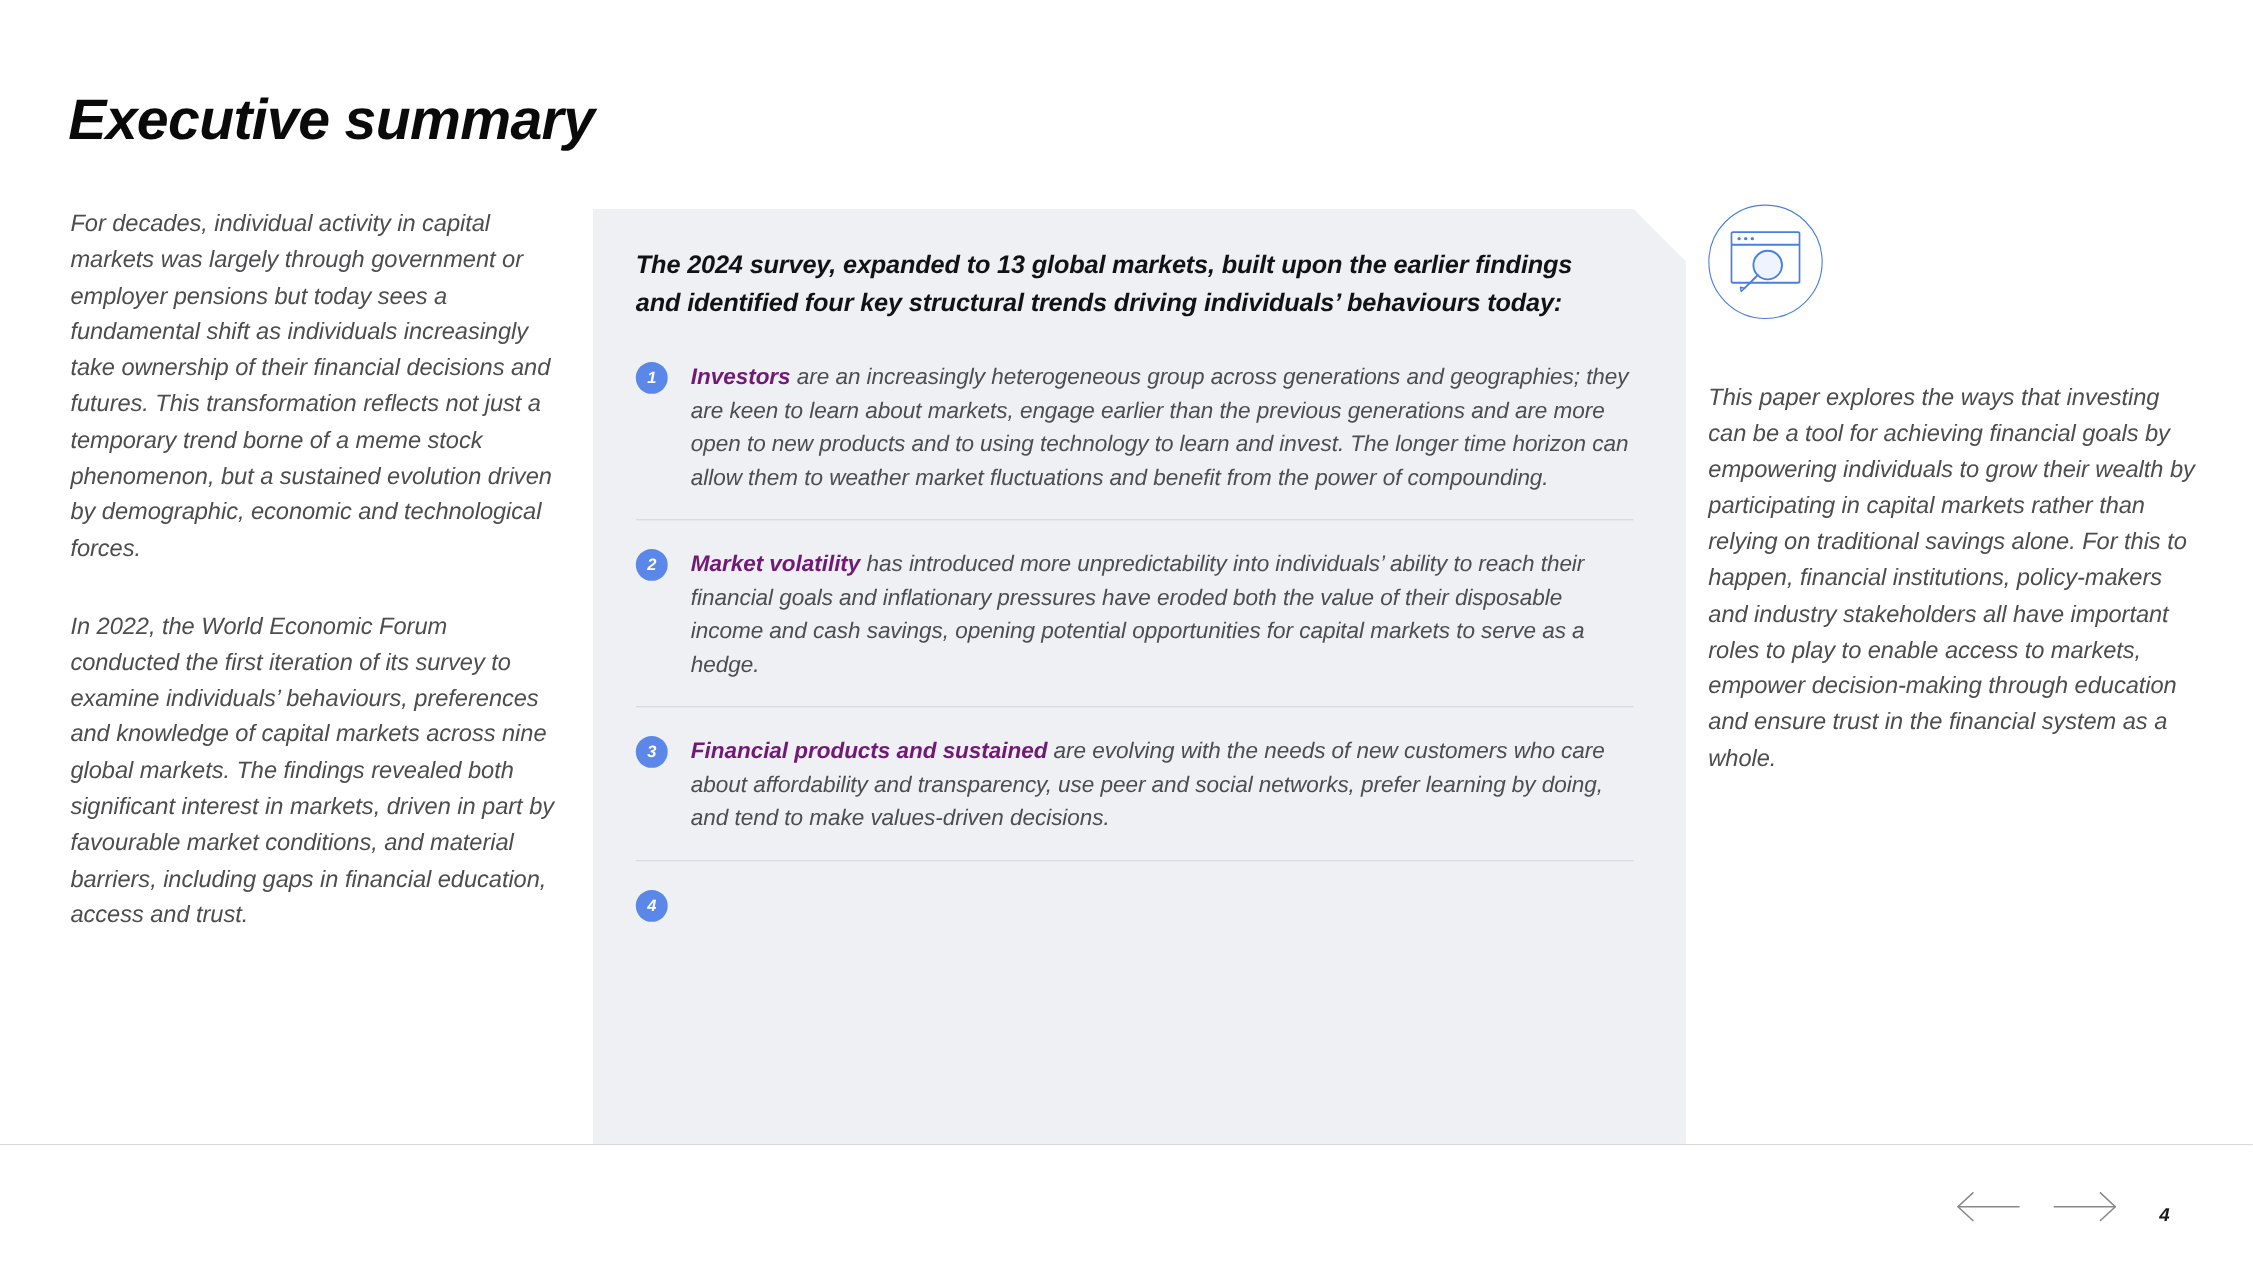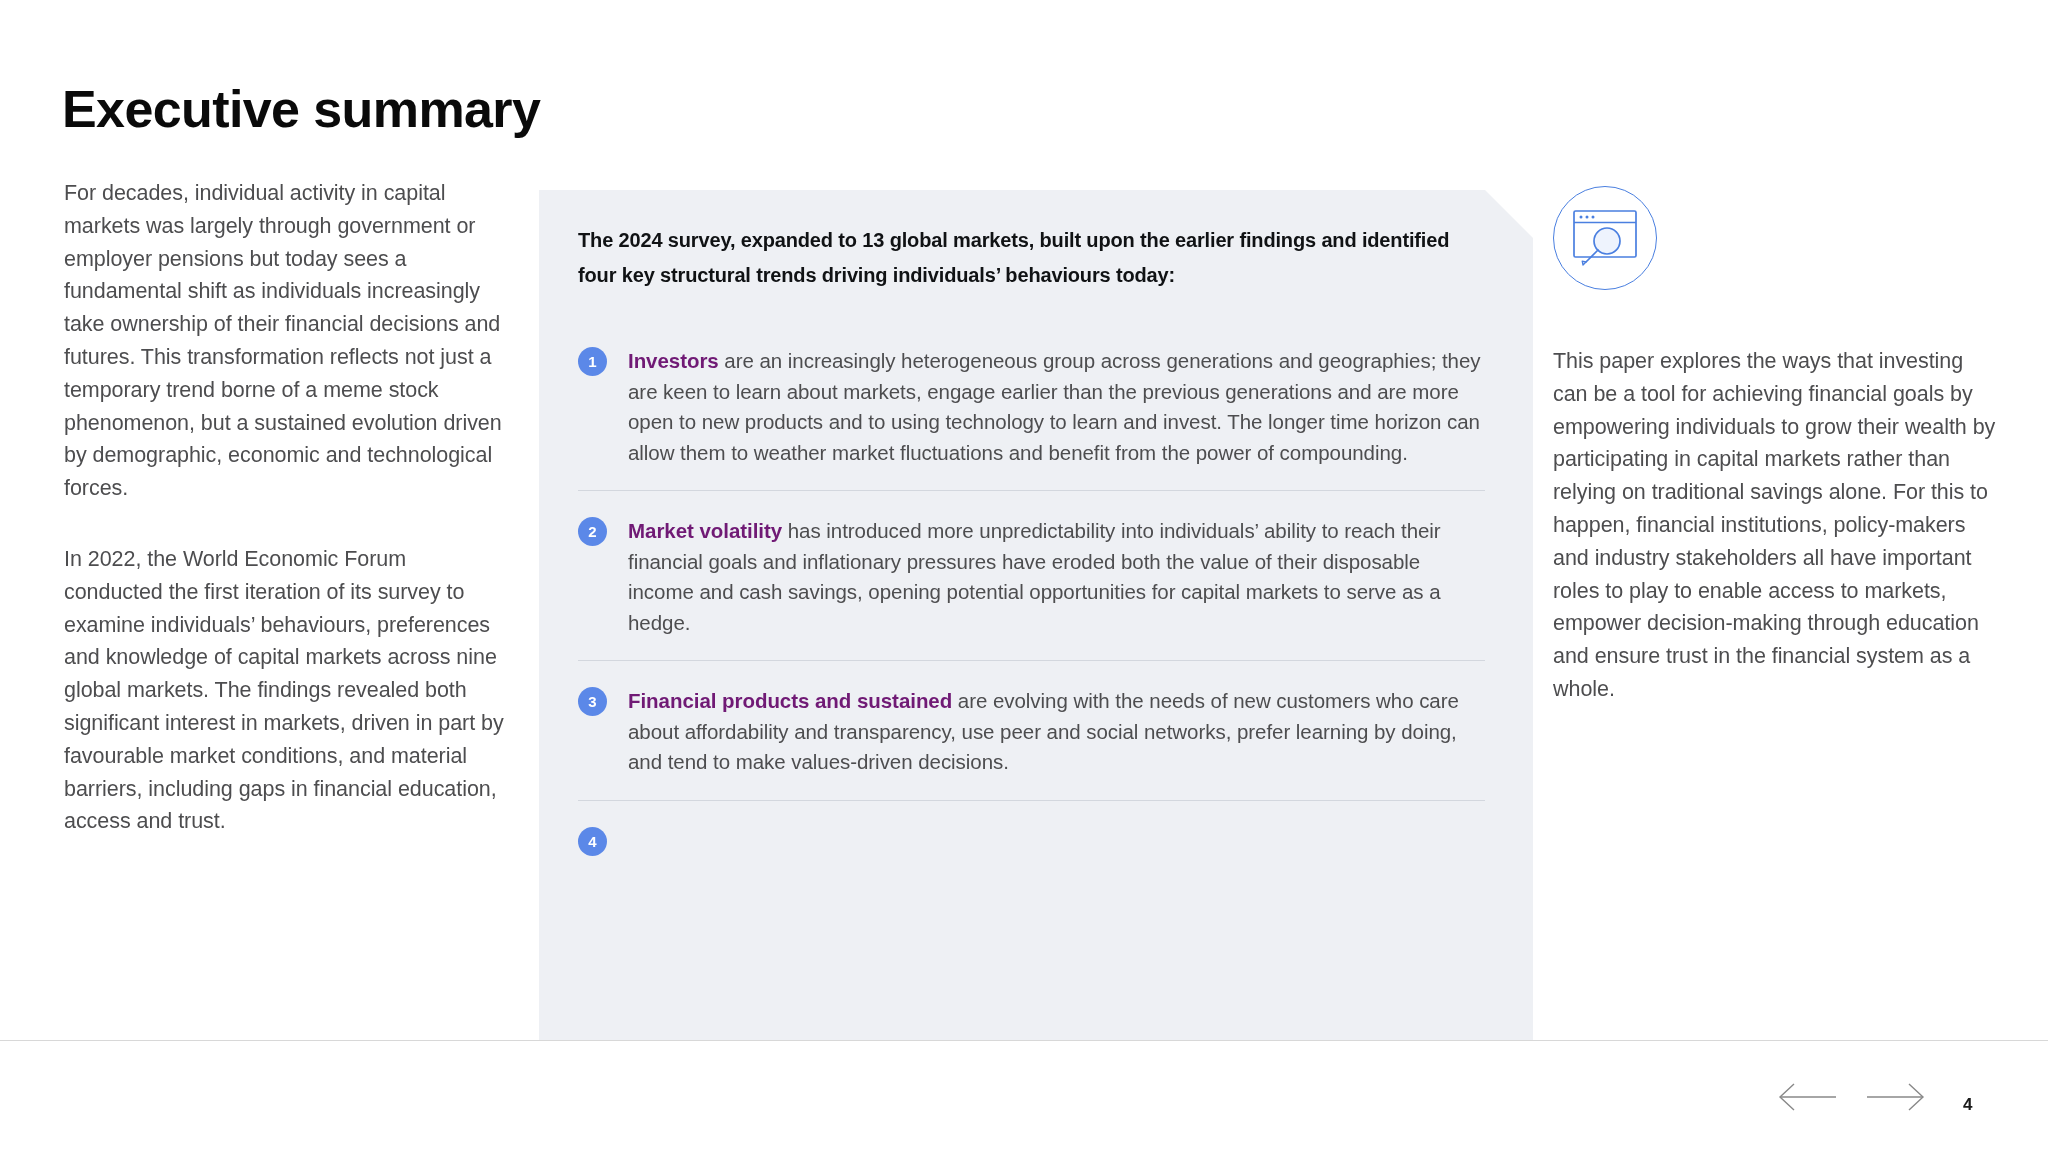--- a/index.html
+++ b/index.html
@@ -14,40 +14,41 @@
     overflow: hidden;
     position: relative;
     -webkit-font-smoothing: antialiased;
   }
 
   .page {
     position: absolute;
     inset: 0;
     width: 2048px;
     height: 1152px;
+    font-style: italic;
   }
 
   
   .page-title {
     position: absolute;
     left: 62px;
     top: 46px;
     font-size: 52px;
     font-weight: 700;
     letter-spacing: -0.6px;
     color: #0a0a0a;
     line-height: 1.1;
     white-space: nowrap;
   }
 
   
   .left-col {
     position: absolute;
     left: 64px;
-    top: 177px;
+    top: 187px;
     width: 440px;
   }
   .left-col p {
     margin: 0 0 30px 0;
     font-size: 21.5px;
     line-height: 32.8px;
     color: #4d4d4f;
     letter-spacing: -0.05px;
   }
   .left-col p:last-child { margin-bottom: 0; margin-top: 38px; }
@@ -65,26 +66,26 @@
   }
 
   .panel-inner {
     position: absolute;
     left: 39px;
     top: 33px;
     right: 48px;
   }
 
   .panel-heading {
-    font-size: 20px;
+    font-size: 23px;
     font-weight: 700;
     line-height: 34.5px;
     color: #101214;
     letter-spacing: -0.15px;
-    margin: 0 0 44px 0;
+    margin: 0 0 26px 0;
     max-width: 880px;
   }
 
   .items { margin: 0; }
 
   .item {
     position: relative;
     padding-left: 50px;
     padding-top: 10px;
     padding-bottom: 22px;

